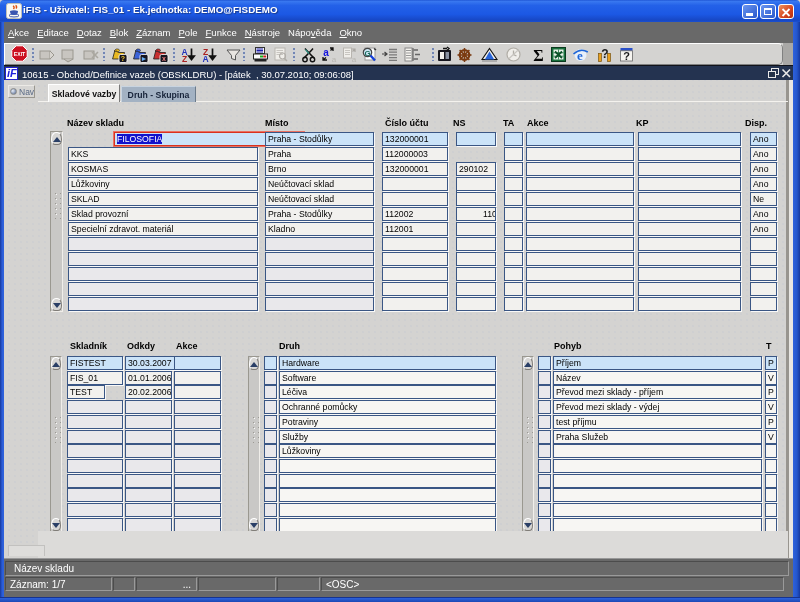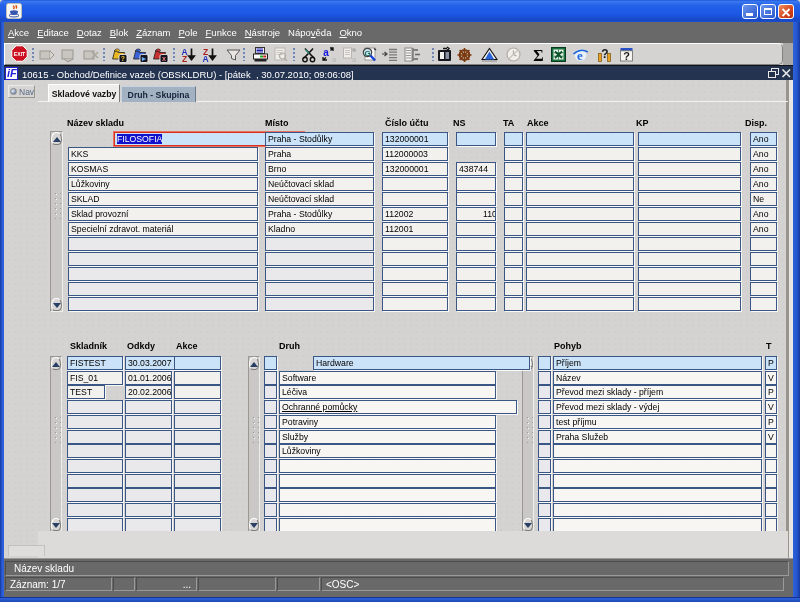--- a/index.html
+++ b/index.html
@@ -69,20 +69,21 @@
 
 <div id="canvas-dots"></div>
 
 <div id="titlebar">
   <svg style="position:absolute;left:6px;top:3px" width="16" height="16" viewBox="0 0 16 16">
     <rect x="0.5" y="0.5" width="15" height="15" rx="2" fill="#f8f8f4" stroke="#c0c0b8"></rect>
     <path d="M7 3 Q9 4 7.5 6 M9.5 2.5 Q11.5 3.5 10 5.5" stroke="#e05010" stroke-width="1.4" fill="none"></path>
     <path d="M4 8 Q8 6.5 12 8 Q12 12 8 12 Q4 12 4 8" fill="#3a55b0"></path>
     <ellipse cx="8" cy="12.5" rx="5" ry="1.5" fill="none" stroke="#3a55b0"></ellipse>
   </svg>
+  <div class="txt">iFIS - Uživatel: FIS_01 - Ek.jednotka: DEMO@FISDEMO</div>
   <div class="winbtn" style="left:742px; background:linear-gradient(135deg,#6a96f0,#2a58cc);">
       <div style="position:absolute;left:3px;bottom:2px;width:7px;height:3px;background:#fff"></div>
     </div>
   <div class="winbtn" style="left:760px; background:linear-gradient(135deg,#6a96f0,#2a58cc);">
       <div style="position:absolute;left:3px;top:3px;width:8px;height:7px;border:1px solid #fff;border-top-width:2px"></div>
     </div>
   <div class="winbtn" style="left:778px; background:linear-gradient(135deg,#f0915a,#d6441f 60%,#b03010);"><svg width="14" height="13">
         <path d="M3.5 3 L10.5 10 M10.5 3 L3.5 10" stroke="#fff" stroke-width="1.8"></path>
       </svg></div>
 </div>
@@ -329,21 +330,21 @@
 <div class="f w" style="left:265px;top:147px;width:109px;height:14px;">Praha</div>
 <div class="f w" style="left:382px;top:147px;width:66px;height:14px;">112000003</div>
 <div class="f w" style="left:456px;top:147px;width:40px;height:14px;margin-top:32px;">121</div>
 <div class="f w" style="left:504px;top:147px;width:19px;height:14px;"></div>
 <div class="f w" style="left:526px;top:147px;width:108px;height:14px;"></div>
 <div class="f w" style="left:638px;top:147px;width:103px;height:14px;"></div>
 <div class="f w" style="left:750px;top:147px;width:27px;height:14px;">Ano</div>
 <div class="f w" style="left:68px;top:162px;width:190px;height:14px;">KOSMAS</div>
 <div class="f w" style="left:265px;top:162px;width:109px;height:14px;">Brno</div>
 <div class="f w" style="left:382px;top:162px;width:66px;height:14px;">132000001</div>
-<div class="f w" style="left:456px;top:162px;width:40px;height:14px;">438744</div>
+<div class="f w" style="left:456px;top:162px;width:40px;height:14px;">290102</div>
 <div class="f w" style="left:504px;top:162px;width:19px;height:14px;"></div>
 <div class="f w" style="left:526px;top:162px;width:108px;height:14px;"></div>
 <div class="f w" style="left:638px;top:162px;width:103px;height:14px;"></div>
 <div class="f w" style="left:750px;top:162px;width:27px;height:14px;">Ano</div>
 <div class="f w" style="left:68px;top:177px;width:190px;height:14px;">Lůžkoviny</div>
 <div class="f w" style="left:265px;top:177px;width:109px;height:14px;">Neúčtovací sklad</div>
 <div class="f w" style="left:382px;top:177px;width:66px;height:14px;"></div>
 <div class="f w" style="left:456px;top:177px;width:40px;height:14px;"></div>
 <div class="f w" style="left:504px;top:177px;width:19px;height:14px;"></div>
 <div class="f w" style="left:526px;top:177px;width:108px;height:14px;"></div>
@@ -445,27 +446,27 @@
 <div class="f e" style="left:125px;top:488px;width:47px;height:14px;"></div>
 <div class="f e" style="left:174px;top:488px;width:47px;height:14px;"></div>
 <div class="f e" style="left:67px;top:503px;width:56px;height:14px;"></div>
 <div class="f e" style="left:125px;top:503px;width:47px;height:14px;"></div>
 <div class="f e" style="left:174px;top:503px;width:47px;height:14px;"></div>
 <div class="f e" style="left:67px;top:518px;width:56px;height:14px;"></div>
 <div class="f e" style="left:125px;top:518px;width:47px;height:14px;"></div>
 <div class="f e" style="left:174px;top:518px;width:47px;height:14px;"></div>
 
 <div class="f b" style="left:264px;top:356px;width:13px;height:14px;"></div>
-<div class="f b" style="left:279px;top:356px;width:217px;height:14px;margin-left:34px;">Hardware</div>
+<div class="f b" style="left:279px;top:356px;width:217px;height:14px;">Hardware</div>
 <div class="f n" style="left:264px;top:371px;width:13px;height:14px;"></div>
 <div class="f dw" style="left:279px;top:371px;width:217px;height:14px;">Software</div>
 <div class="f n" style="left:264px;top:385px;width:13px;height:14px;"></div>
 <div class="f dw" style="left:279px;top:385px;width:217px;height:14px;">Léčiva</div>
 <div class="f n" style="left:264px;top:400px;width:13px;height:14px;"></div>
-<div class="f dw" style="left:279px;top:400px;width:238px;height:14px;text-decoration:underline;">Ochranné pomůcky</div>
+<div class="f dw" style="left:279px;top:400px;width:217px;height:14px;">Ochranné pomůcky</div>
 <div class="f n" style="left:264px;top:415px;width:13px;height:14px;"></div>
 <div class="f dw" style="left:279px;top:415px;width:217px;height:14px;">Potraviny</div>
 <div class="f n" style="left:264px;top:430px;width:13px;height:14px;"></div>
 <div class="f dw" style="left:279px;top:430px;width:217px;height:14px;">Služby</div>
 <div class="f n" style="left:264px;top:444px;width:13px;height:14px;"></div>
 <div class="f dw" style="left:279px;top:444px;width:217px;height:14px;">Lůžkoviny</div>
 <div class="f n" style="left:264px;top:459px;width:13px;height:14px;"></div>
 <div class="f dw" style="left:279px;top:459px;width:217px;height:14px;"></div>
 <div class="f n" style="left:264px;top:474px;width:13px;height:14px;"></div>
 <div class="f dw" style="left:279px;top:474px;width:217px;height:14px;"></div>

